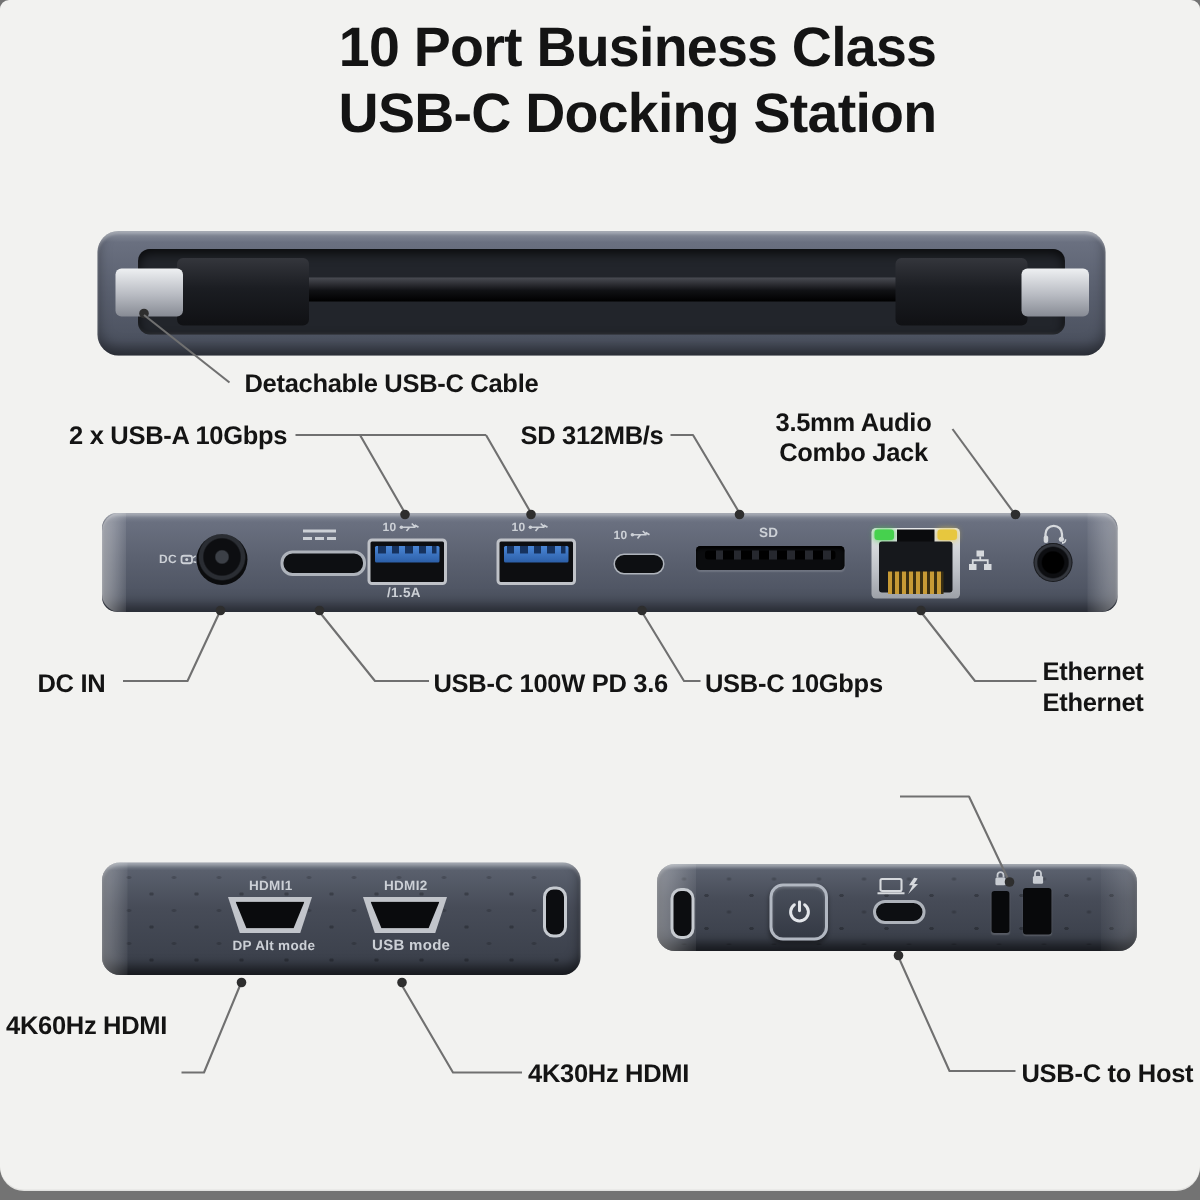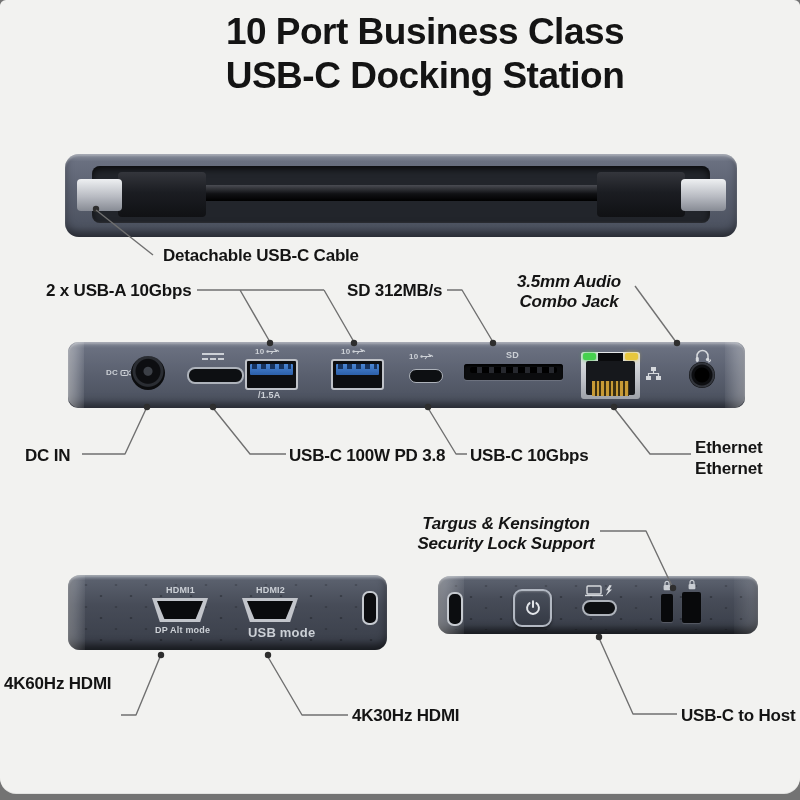--- a/index.html
+++ b/index.html
@@ -5,21 +5,21 @@
   html,body{margin:0;padding:0;background:#ffffff;}
   .canvas{position:relative;width:800px;height:800px;overflow:hidden;
           font-family:"Liberation Sans", sans-serif;background:#737373;}
   .card{position:absolute;left:0;top:0;width:800px;height:793px;
         background:#f2f2f0;border-radius:6px 6px 16px 16px;
         box-shadow:0 1px 0 #e2e2e0;}
   .title{position:absolute;left:50px;top:10px;width:750px;text-align:center;
          color:#141414;font-weight:800;font-size:37px;line-height:44px;letter-spacing:-0.5px;}
   .lbl{position:absolute;color:#141414;font-weight:700;font-size:17px;line-height:20px;
        letter-spacing:-0.2px;white-space:nowrap;}
-  .lbl2{text-align:center;white-space:normal;font-style:italic;}
+  .lbl2{text-align:center;white-space:normal;}
   .leaders{position:absolute;left:0;top:0;pointer-events:none;}
   .leaders path{fill:none;stroke:#707070;stroke-width:1.4;stroke-linejoin:round;}
   .leaders circle{fill:#2e2e2e;stroke:none;}
 
   
   .devbody{position:absolute;border-radius:12px;
            background:linear-gradient(180deg,#8d93a0 0%,#6a7080 9%,#5b6170 46%,#4c5260 88%,#3f4450 100%);
            box-shadow:inset 0 2px 2px rgba(255,255,255,.28), inset 0 -5px 9px rgba(0,0,0,.38);}
   .devdark{position:absolute;border-radius:12px;
            background:linear-gradient(180deg,#9299a4 0%,#5a606d 7%,#474c58 40%,#3c414c 85%,#2d313a 100%);
@@ -185,50 +185,46 @@
 
   <svg width="17" height="15" viewBox="0 0 17 15" style="position:absolute;left:694px;top:348px;">
     <path d="M3 11 V8 a5.5 5.5 0 0 1 11 0 v3" stroke="#d6d9dd" stroke-width="1.5" fill="none"></path>
     <rect x="1.8" y="9" width="3" height="5" rx="1.4" fill="#d6d9dd"></rect>
     <path d="M14 14 a2.5 2.5 0 0 0 2.5-2.5" stroke="#d6d9dd" stroke-width="1.2" fill="none"></path>
     <circle cx="13.6" cy="11.5" r="1.7" fill="#d6d9dd"></circle>
   </svg>
   <div class="jack35"></div>
 
   <div class="lbl" style="left:25px;top:446px;">DC IN</div>
-  <div class="lbl" style="left:289px;top:446px;">USB-C 100W PD 3.8</div>
+  <div class="lbl" style="left:289px;top:446px;">USB-C 100W PD 3.6</div>
   <div class="lbl" style="left:470px;top:446px;">USB-C 10Gbps</div>
   <div class="lbl" style="left:695px;top:437px;line-height:21px;">
     <div>Ethernet</div>
     <div>Ethernet</div>
   </div>
 
-  <div class="lbl lbl2" style="left:414px;top:514px;width:184px;">
-    <div>Targus &amp; Kensington</div>
-    <div>Security Lock Support</div>
-  </div>
 
   <div class="devdark" style="left:68px;top:575px;width:319px;height:75px;">
     <div class="tex"></div>
   </div>
   <div class="cap capL" style="left:68px;top:575px;width:17px;height:75px;opacity:.7;"></div>
 
   <div class="mark" style="left:166px;top:585px;font-size:9px;">HDMI1</div>
   <div class="hdmi" style="left:152px;top:598px;">
     <div class="sh"></div>
       <div class="in"></div>
   </div>
   <div class="mark" style="left:155px;top:625px;font-size:9px;">DP Alt mode</div>
 
   <div class="mark" style="left:256px;top:585px;font-size:9px;">HDMI2</div>
   <div class="hdmi" style="left:242px;top:598px;">
     <div class="sh"></div>
       <div class="in"></div>
   </div>
-  <div class="mark" style="left:248px;top:625px;font-size:13px;">USB mode</div>
+  <div class="mark" style="left:248px;top:625px;font-size:10px;">USB mode</div>
 
   <div class="usbcV" style="left:362px;top:591px;width:12px;height:30px;"></div>
 
   <div class="devdark" style="left:438px;top:576px;width:320px;height:58px;">
     <div class="tex"></div>
   </div>
   <div class="cap capL" style="left:438px;top:576px;width:26px;height:58px;opacity:.8;"></div>
   <div class="cap capR" style="left:734px;top:576px;width:24px;height:58px;opacity:.5;"></div>
   <div class="usbcV" style="left:447px;top:592px;width:12px;height:30px;"></div>
 

